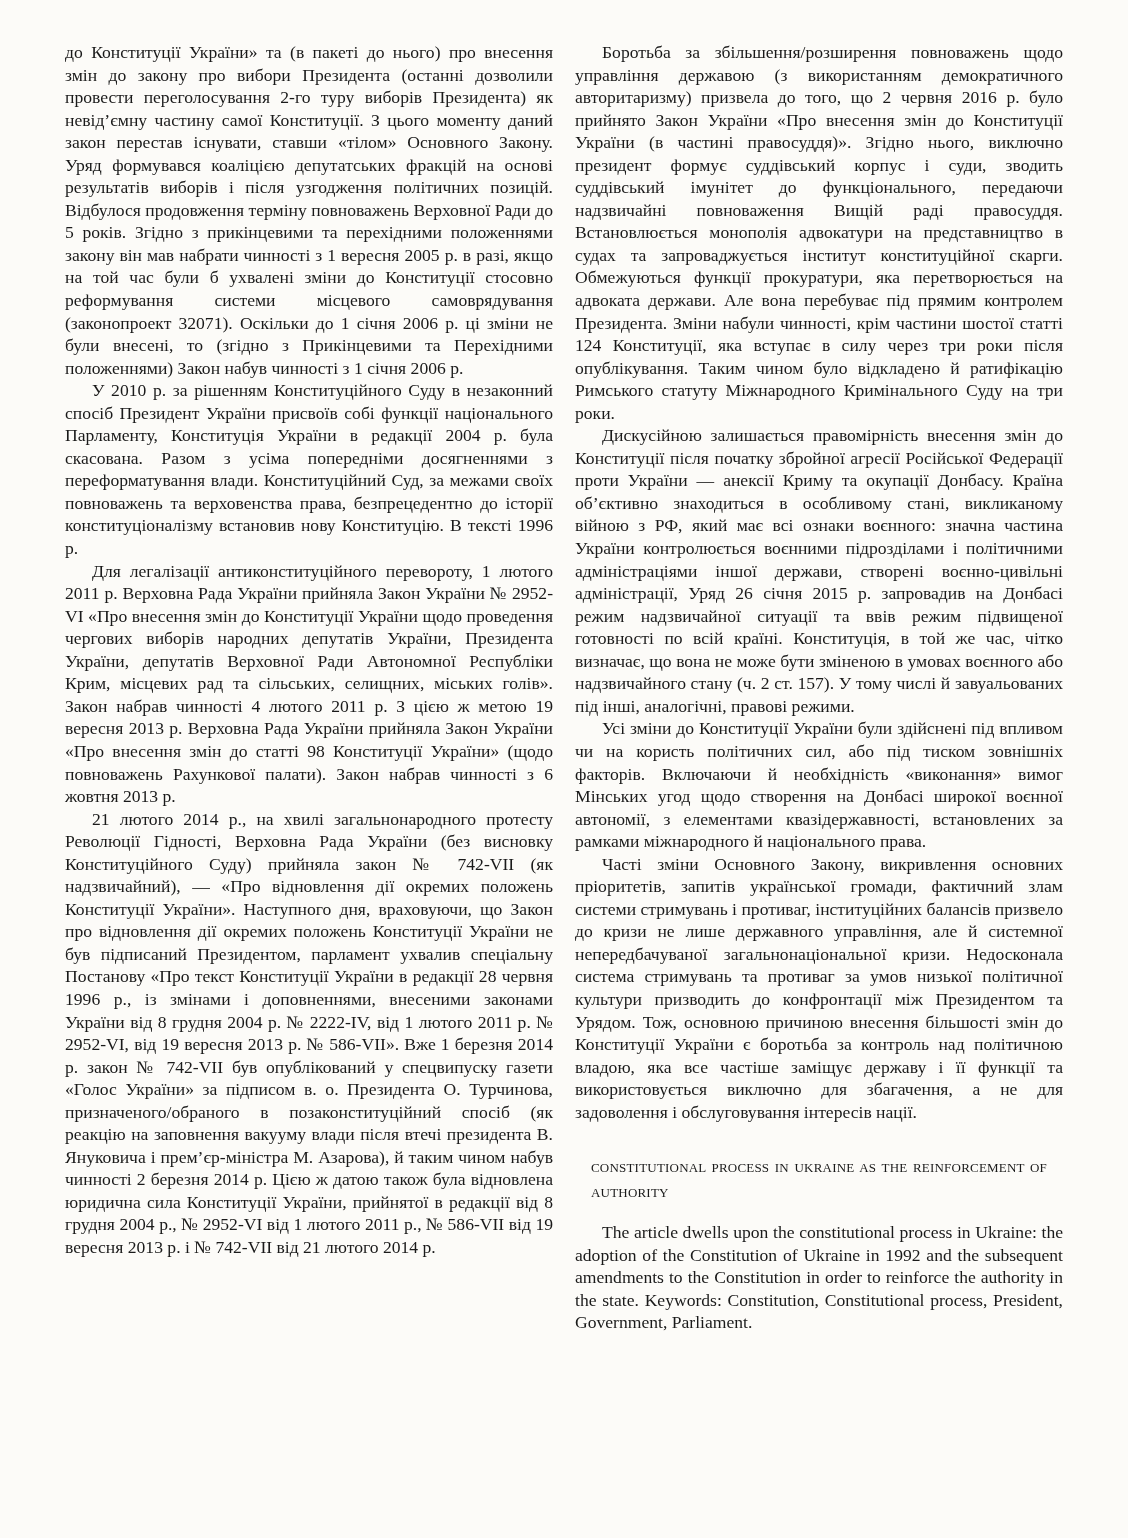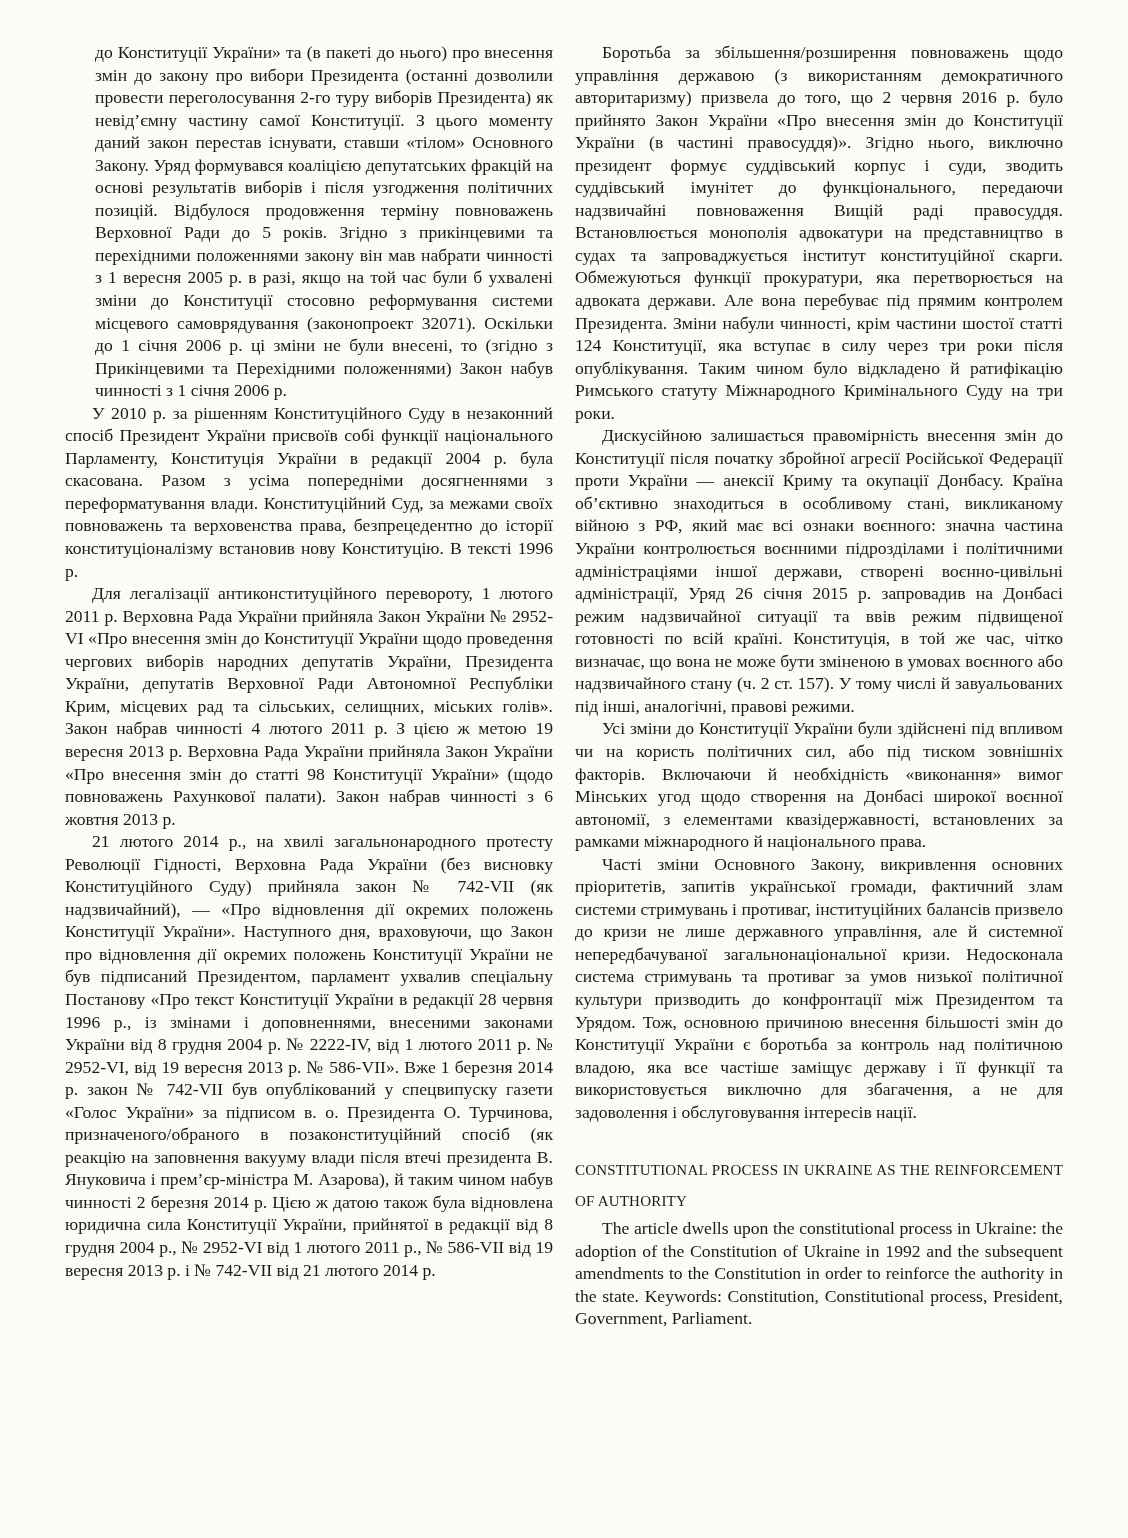--- a/index.html
+++ b/index.html
@@ -24,28 +24,28 @@
       width: 488px;
       font-size: 17.6px;
       line-height: 22.55px;
       text-align: justify;
       hyphens: manual;
     }
     .col p {
       margin: 0;
       text-indent: 27px;
     }
-    .col p.noindent { text-indent: 0; margin-left: 30px; }
+    .col p.noindent { text-indent: 0; }
     .summary {
       margin-top: 32px;
     }
     .summary-title {
-      margin: 0;
-      font-size: 15px;
-      line-height: 31px;
+      margin: 16px;
+      font-size: 13px;
+      line-height: 25px;
       text-transform: none;
       letter-spacing: 0.2px;
       text-align: justify;
       font-weight: normal;
     }
     .summary-body {
       margin: 0;
       text-indent: 0;
       text-align: justify;
     }

